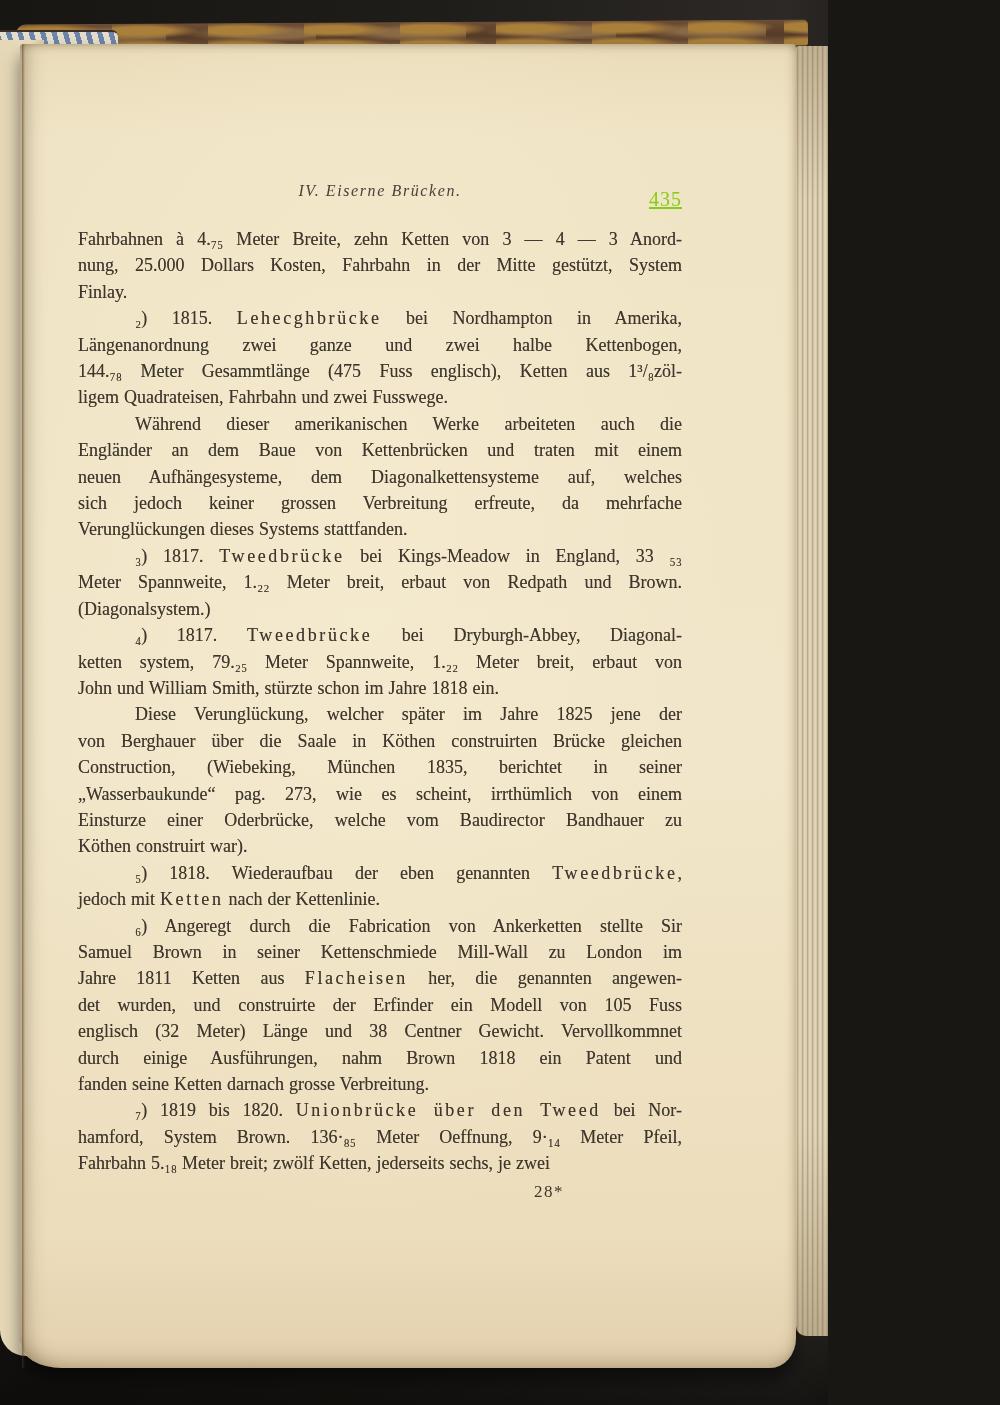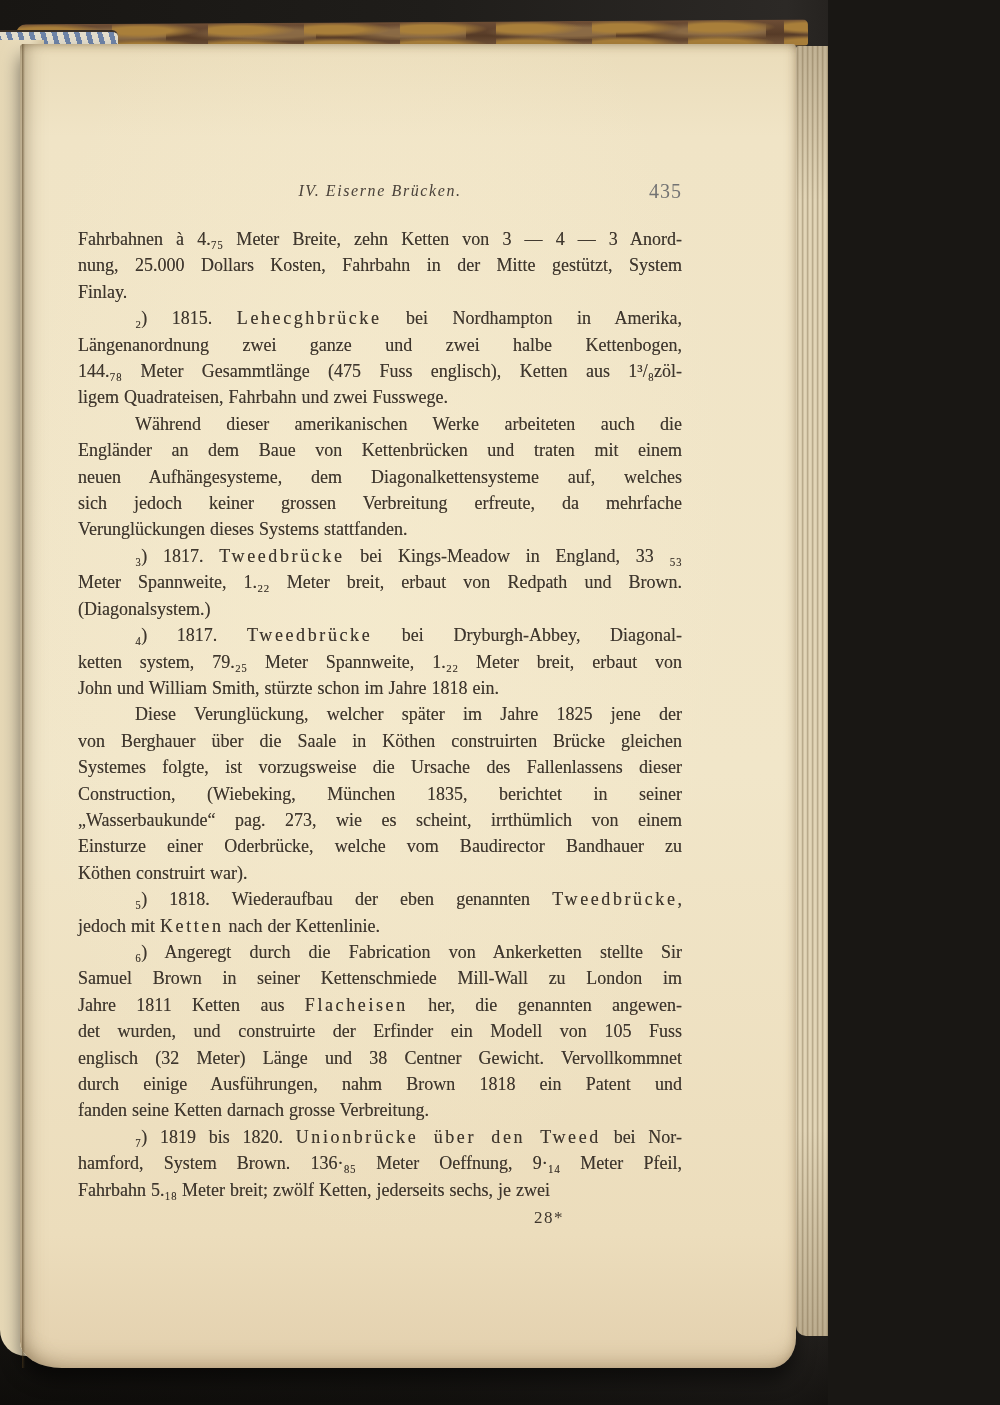--- a/index.html
+++ b/index.html
@@ -83,21 +83,21 @@
       background:#dcc7a0;border-radius:42% 58% 50% 50%;transform:rotate(22deg);
       box-shadow:inset 0 0 5px rgba(120,70,40,.5);}
   .crumbs{position:absolute;left:840px;top:4px;width:9px;height:5px;background:#6b4a33;
       border-radius:2px;
       box-shadow:28px 18px 0 -1px #5d4026,62px 30px 0 -2px #4a3420,92px 14px 0 -2px #6b4a33;}
   
   .text-layer{position:absolute;left:78px;top:180px;width:604px;color:#3e362d;}
   .pg-header{position:relative;height:30px;}
   .running-title{position:absolute;left:50%;transform:translateX(-50%);top:2px;
       font-style:italic;font-size:16px;letter-spacing:1.6px;color:#4a423a;white-space:nowrap;}
-  .page-number{position:absolute;right:0;top:0;font-size:20px;letter-spacing:1px;color:#737373;}
+  .page-number{position:absolute;right:0;top:8px;font-size:20px;letter-spacing:1px;color:#84cc16;text-decoration:underline;}
   .body-text{margin-top:16px;font-size:18px;line-height:26.4px;word-spacing:.5px;
       text-shadow:0 0 .4px rgba(62,54,45,.55);}
   .para{margin:0;}
   .line{text-align:justify;text-align-last:justify;}
   .line.last{text-align-last:left;}
   .line.first-indent{text-indent:57px;}
   .sp{letter-spacing:2.6px;}
   .signature{margin-top:5px;padding-left:456px;font-size:17px;letter-spacing:1.5px;
       color:#3e362d;}
 </style>
@@ -148,21 +148,20 @@
           <div class="line last"><span>(Diagonalsystem.)</span></div>
         </div>
         <div class="para">
           <div class="line first-indent"><span>₄) 1817. </span><span class="sp">Tweedbrücke</span><span> bei Dryburgh-Abbey, Diagonal-</span></div>
           <div class="line"><span>ketten system, 79.₂₅ Meter Spannweite, 1.₂₂ Meter breit, erbaut von</span></div>
           <div class="line last"><span>John und William Smith, stürzte schon im Jahre 1818 ein.</span></div>
         </div>
         <div class="para">
           <div class="line first-indent"><span>Diese Verunglückung, welcher später im Jahre 1825 jene der</span></div>
           <div class="line"><span>von Berghauer über die Saale in Köthen construirten Brücke gleichen</span></div>
-          <div class="line"><span>Systemes folgte, ist vorzugsweise die Ursache des Fallenlassens dieser</span></div>
           <div class="line"><span>Construction, (Wiebeking, München 1835, berichtet in seiner</span></div>
           <div class="line"><span>„Wasserbaukunde“ pag. 273, wie es scheint, irrthümlich von einem</span></div>
           <div class="line"><span>Einsturze einer Oderbrücke, welche vom Baudirector Bandhauer zu</span></div>
           <div class="line last"><span>Köthen construirt war).</span></div>
         </div>
         <div class="para">
           <div class="line first-indent"><span>₅) 1818. Wiederaufbau der eben genannten </span><span class="sp">Tweedbrücke</span><span>,</span></div>
           <div class="line last"><span>jedoch mit </span><span class="sp">Ketten</span><span> nach der Kettenlinie.</span></div>
         </div>
         <div class="para">

